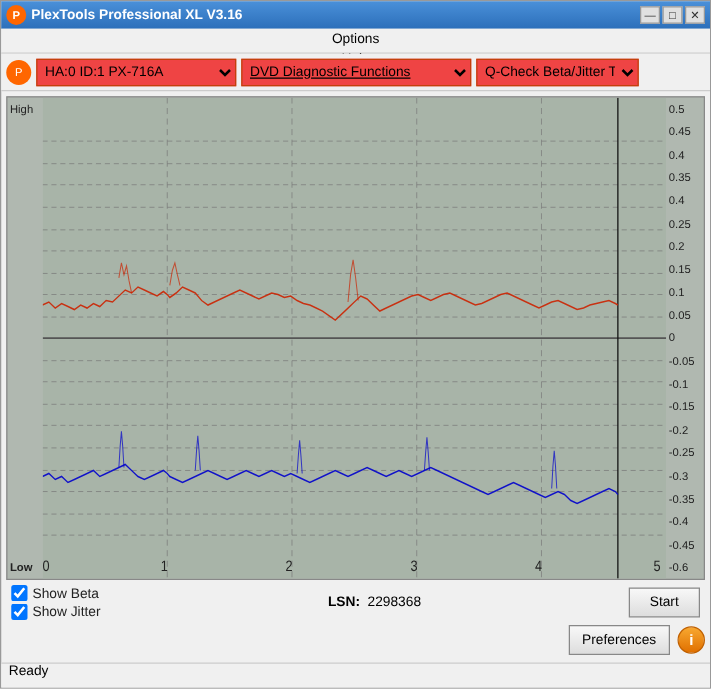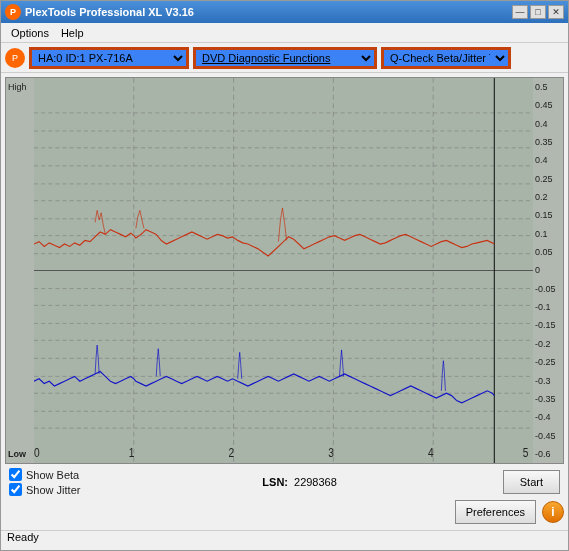--- a/index.html
+++ b/index.html
@@ -67,20 +67,21 @@
       color: #333;
     }
     .menu-bar {
       background: #f0f0f0;
       border-bottom: 1px solid #ccc;
       height: 20px;
       display: flex;
       align-items: center;
       padding: 0 4px;
       flex-shrink: 0;
+      flex-direction: column;
     }
     .menu-item {
       padding: 2px 6px;
       cursor: pointer;
       font-size: 11px;
     }
     .toolbar {
       background: #f0f0f0;
       border-bottom: 1px solid #ccc;
       height: 30px;
@@ -98,22 +99,22 @@
       display: flex;
       align-items: center;
       justify-content: center;
       font-size: 9px;
       color: white;
       flex-shrink: 0;
     }
     .toolbar select {
       height: 22px;
       font-size: 11px;
-      border: 3px solid #c2410c;
-      background: #3b82f6;
+      border: 1px solid #c2410c;
+      background: #ef4444;
       padding: 0 2px;
       cursor: pointer;
     }
     .toolbar select:first-of-type { width: 160px; }
     .toolbar select:nth-of-type(2) { width: 184px; text-decoration: underline; }
     .toolbar select:nth-of-type(3) { width: 130px; }
     .main-content {
       flex: 1;
       display: flex;
       flex-direction: column;

